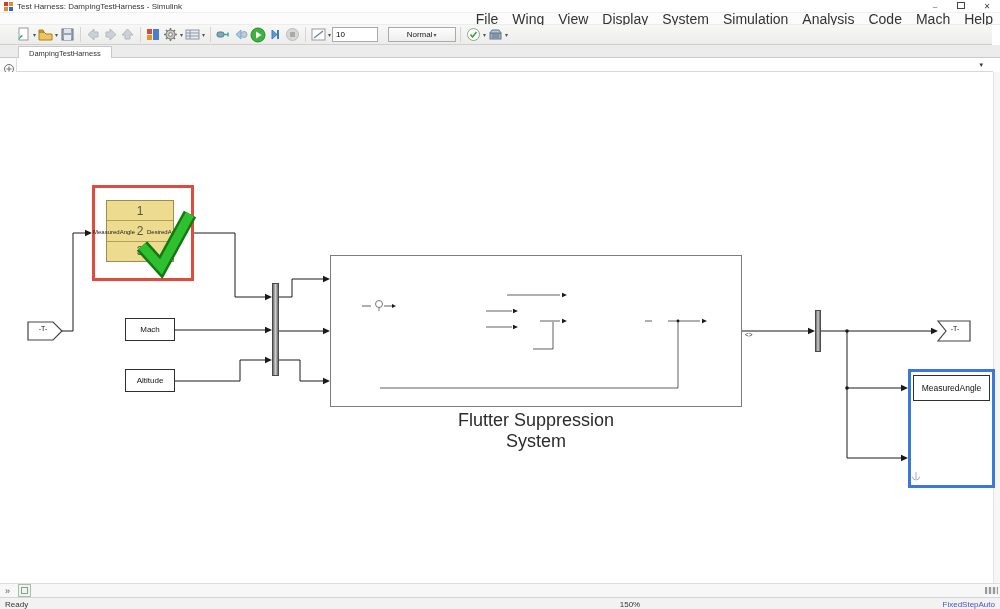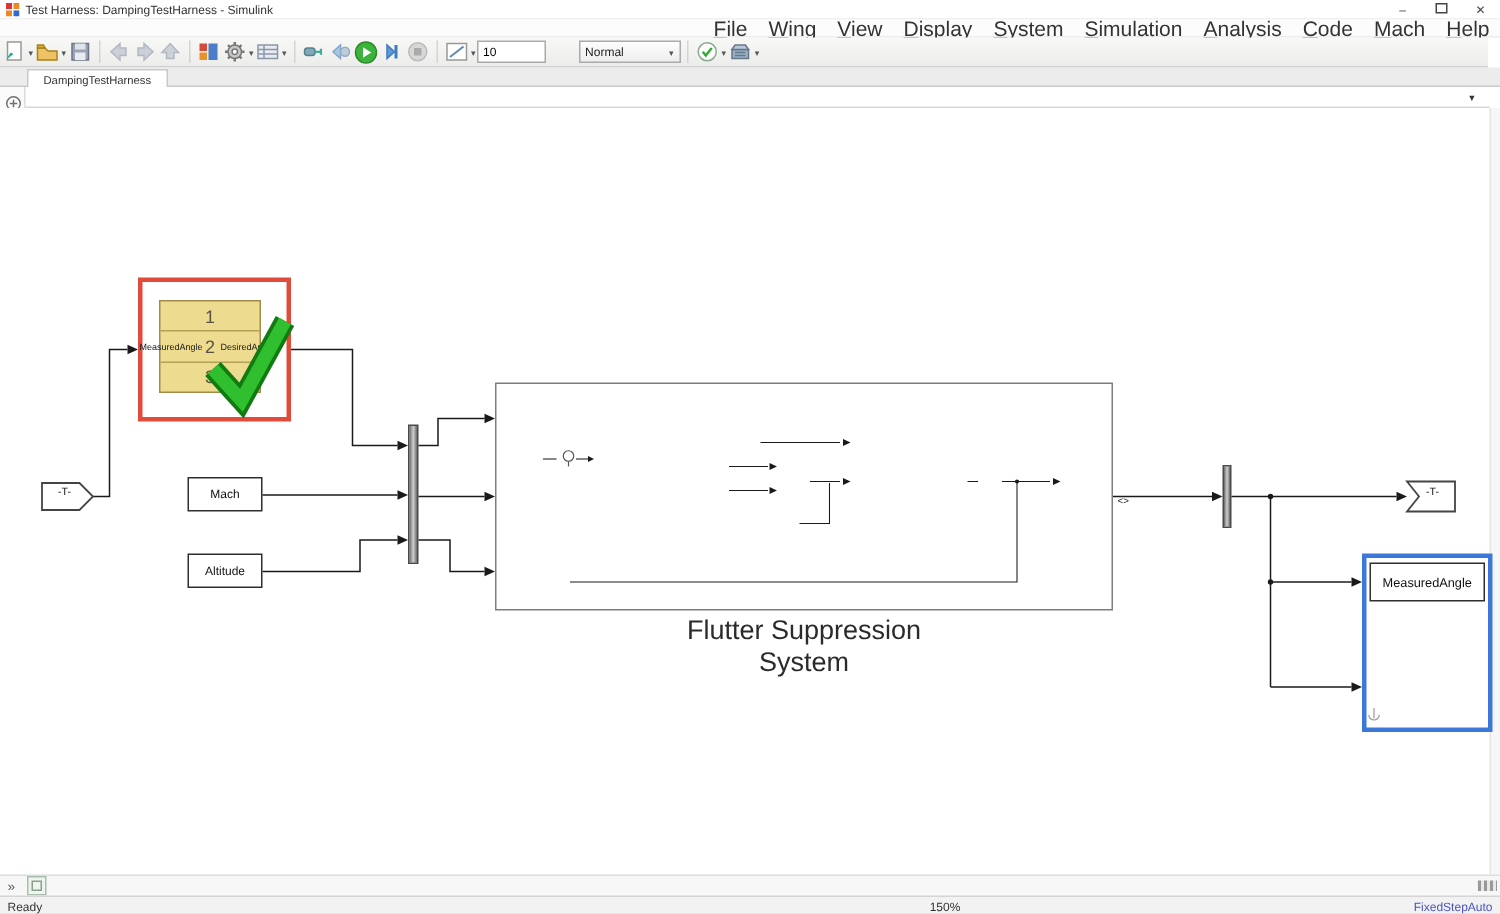--- a/index.html
+++ b/index.html
@@ -11,29 +11,29 @@
             display:flex;align-items:center;border-bottom:1px solid #f0f0f0;}
   .title-text{margin-left:4px;color:#333;}
   .wctl{position:absolute;top:0;height:13px;display:flex;align-items:center;color:#444;}
   .wbtn{width:26px;text-align:center;font-size:8px;cursor:default;}
   .restore-box{display:inline-block;width:6px;height:5px;border:1px solid #444;}
   .menubar{left:0;top:13px;width:1000px;height:12px;background:#fcfcfc;display:flex;
            align-items:center;font-size:14px;color:#333;border-bottom:1px solid #ececec;justify-content:flex-end;}
   .menubar span{display:inline-block;padding:0 7px;}
   .menubar span::first-letter{text-decoration:underline;}
   .toolbar{left:0;top:25px;width:992px;height:20px;background:linear-gradient(#f8f8f6,#ececea);
-           border-bottom:1px solid #cfcfcf;display:flex;align-items:center;padding-left:1px;}
+           border-bottom:1px solid #cfcfcf;display:flex;align-items:center;padding-left:15px;}
   .tbtn{height:17px;display:flex;align-items:center;padding:0 1px;}
   .caret{font-size:6px;color:#555;margin:0 1px;}
   .tsep{width:1px;height:15px;background:#d4d4d4;margin:0 4px;}
   .stoptime{width:38px;height:13px;font-size:8px;border:1px solid #aaa;background:#fff;
             padding:0 3px;font-family:"Liberation Sans",sans-serif;}
   .modesel{width:60px;height:13px;border:1px solid #aaa;background:linear-gradient(#fdfdfd,#eee);
-           font-size:8px;display:flex;align-items:center;justify-content:space-between;
-           padding:0 3px;margin-left:22px;}
+           font-size:8px;display:flex;align-items:center;justify-content:center;
+           padding:0 3px;margin-left:10px;}
   .tabbar{left:0;top:45px;width:1000px;height:13px;background:#ececec;border-bottom:1px solid #c9c9c9;}
   .tab{position:absolute;left:18px;top:1px;height:12px;background:#fff;border:1px solid #c9c9c9;
        border-bottom:none;font-size:7.5px;display:flex;align-items:center;padding:0 10px;color:#333;text-align:right;}
   .breadcrumb{left:17px;top:58px;width:976px;height:14px;background:#fff;border-bottom:1px solid #d7d7d7;}
   .bc-caret{position:absolute;right:10px;top:3px;font-size:7px;color:#333;}
   
   .palette{left:0;top:58px;width:17px;height:525px;background:#fafafa;border-right:1px solid #ddd;}
   .pbtn{position:absolute;left:2px;width:13px;height:13px;display:flex;align-items:center;justify-content:center;}
   
   .canvas{left:0;top:72px;width:1000px;height:511px;background:#fff;}

